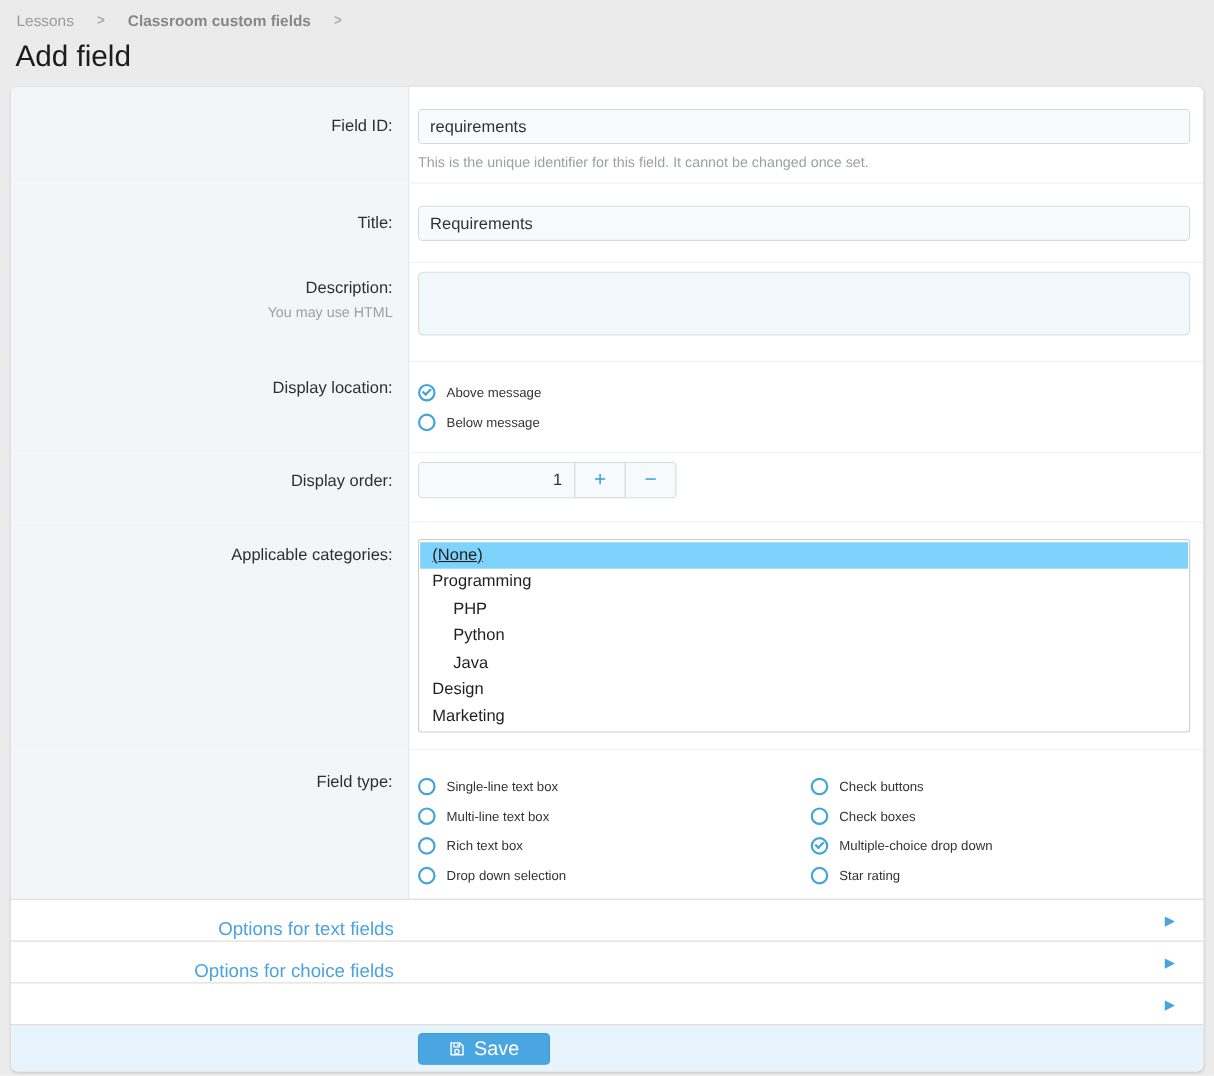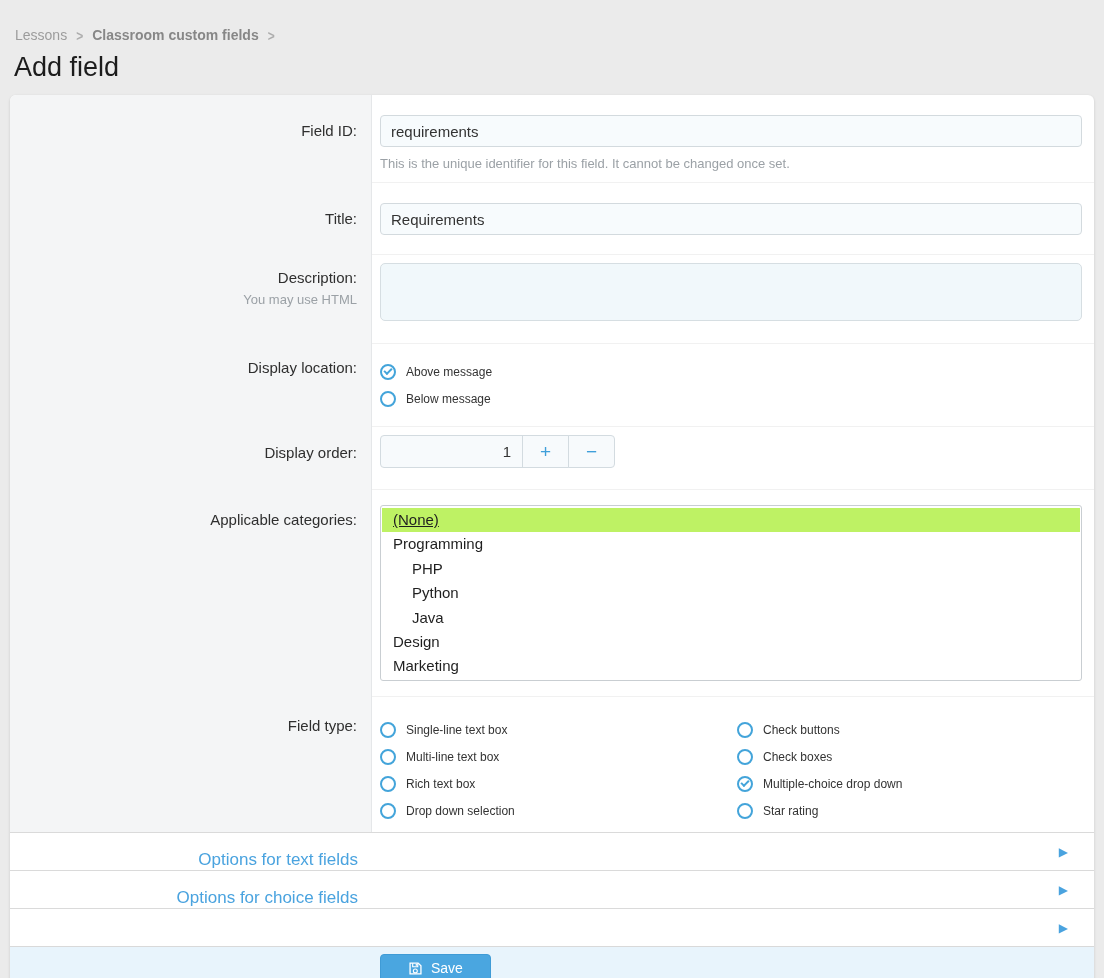--- a/index.html
+++ b/index.html
@@ -5,21 +5,21 @@
   * { box-sizing: border-box; }
   html,body { margin:0; padding:0; }
   body {
     width:1104px; height:978px;
     background:#ebebeb;
     font-family:"Liberation Sans","DejaVu Sans",sans-serif;
     color:#333;
     overflow:hidden;
   }
   
-  .breadcrumb { padding:11px 0 0 15px; font-size:14px; color:#9c9c9c; display:flex; align-items:flex-end; gap:9px;margin-top:16px; }
+  .breadcrumb { padding:11px 0 0 15px; font-size:14px; color:#9c9c9c; display:flex; align-items:flex-start; gap:21px; }
   .breadcrumb .crumb { color:#9c9c9c; text-decoration:none; cursor:pointer; }
   .breadcrumb .crumb.strong { color:#878787; font-weight:bold; }
   .breadcrumb .sep { color:#adadad; font-size:12px; font-weight:bold; transform:scaleY(1.15); }
   
   .page-title { font-size:27px; font-weight:400; color:#1c1c1c; margin:9px 0 12px 14px; }
   
   .panel {
     margin:0 10px; background:#ffffff; border-radius:6px;
     box-shadow:0 1px 3px rgba(0,0,0,.15);
     overflow:hidden;
@@ -79,21 +79,21 @@
     font-family:"Liberation Sans","DejaVu Sans",sans-serif;
   }
   .stepper button:last-child { border-radius:0 4px 4px 0; }
   
   .multiselect {
     width:702px; height:176px; border:1px solid #c9ced2; border-radius:3px;
     background:#fff; padding:2px 1px; overflow:hidden; list-style:none; margin:0;
   }
   .multiselect li { font-size:15px; color:#1f1f1f; height:24.4px; line-height:24.4px; padding-left:11px; cursor:default; }
   .multiselect li.indent { padding-left:30px; }
-  .multiselect li.selected { background:#bef264;text-decoration:underline; }
+  .multiselect li.selected { background:#7dd3fc;text-decoration:underline; }
   
   .ft-cols { display:flex; }
   .ft-col1 { width:357px;text-align:center; }
   .ft-col2 { flex:1; }
   
   .section-row {
     position:relative; background:#fff; border-top:1px solid #dadada;
     height:38px; display:flex; align-items:flex-end; cursor:pointer;
   }
   .section-title {
@@ -106,21 +106,21 @@
   }
   
   .footer-row {
     background:#e8f4fc; border-top:1px solid #d9d9d9;
     height:43px; display:flex; align-items:center;
   }
   .save-btn {
     margin-left:370px;
     background:#4aa6e0; color:#fff; border:1px solid #3f9bd6;
     border-radius:4px; height:29px; padding:0 27px;
-    font-size:14px; display:flex; align-items:center; gap:8px;
+    font-size:18px; display:flex; align-items:center; gap:8px;
     cursor:pointer; font-family:"Liberation Sans","DejaVu Sans",sans-serif;
   }
   
   .row-fieldid  .content-col { padding-top:20px; padding-bottom:11px; }
   .row-fieldid  .label-col   { padding-top:27px; }
   .row-title    .content-col { padding-top:20px; padding-bottom:19px; }
   .row-title    .label-col   { padding-top:27px; }
   .row-desc     .content-col { padding-top:8px;  padding-bottom:18px; }
   .row-desc     .label-col   { padding-top:14px; }
   .row-disploc  .content-col { padding-top:14px; padding-bottom:14px; }

